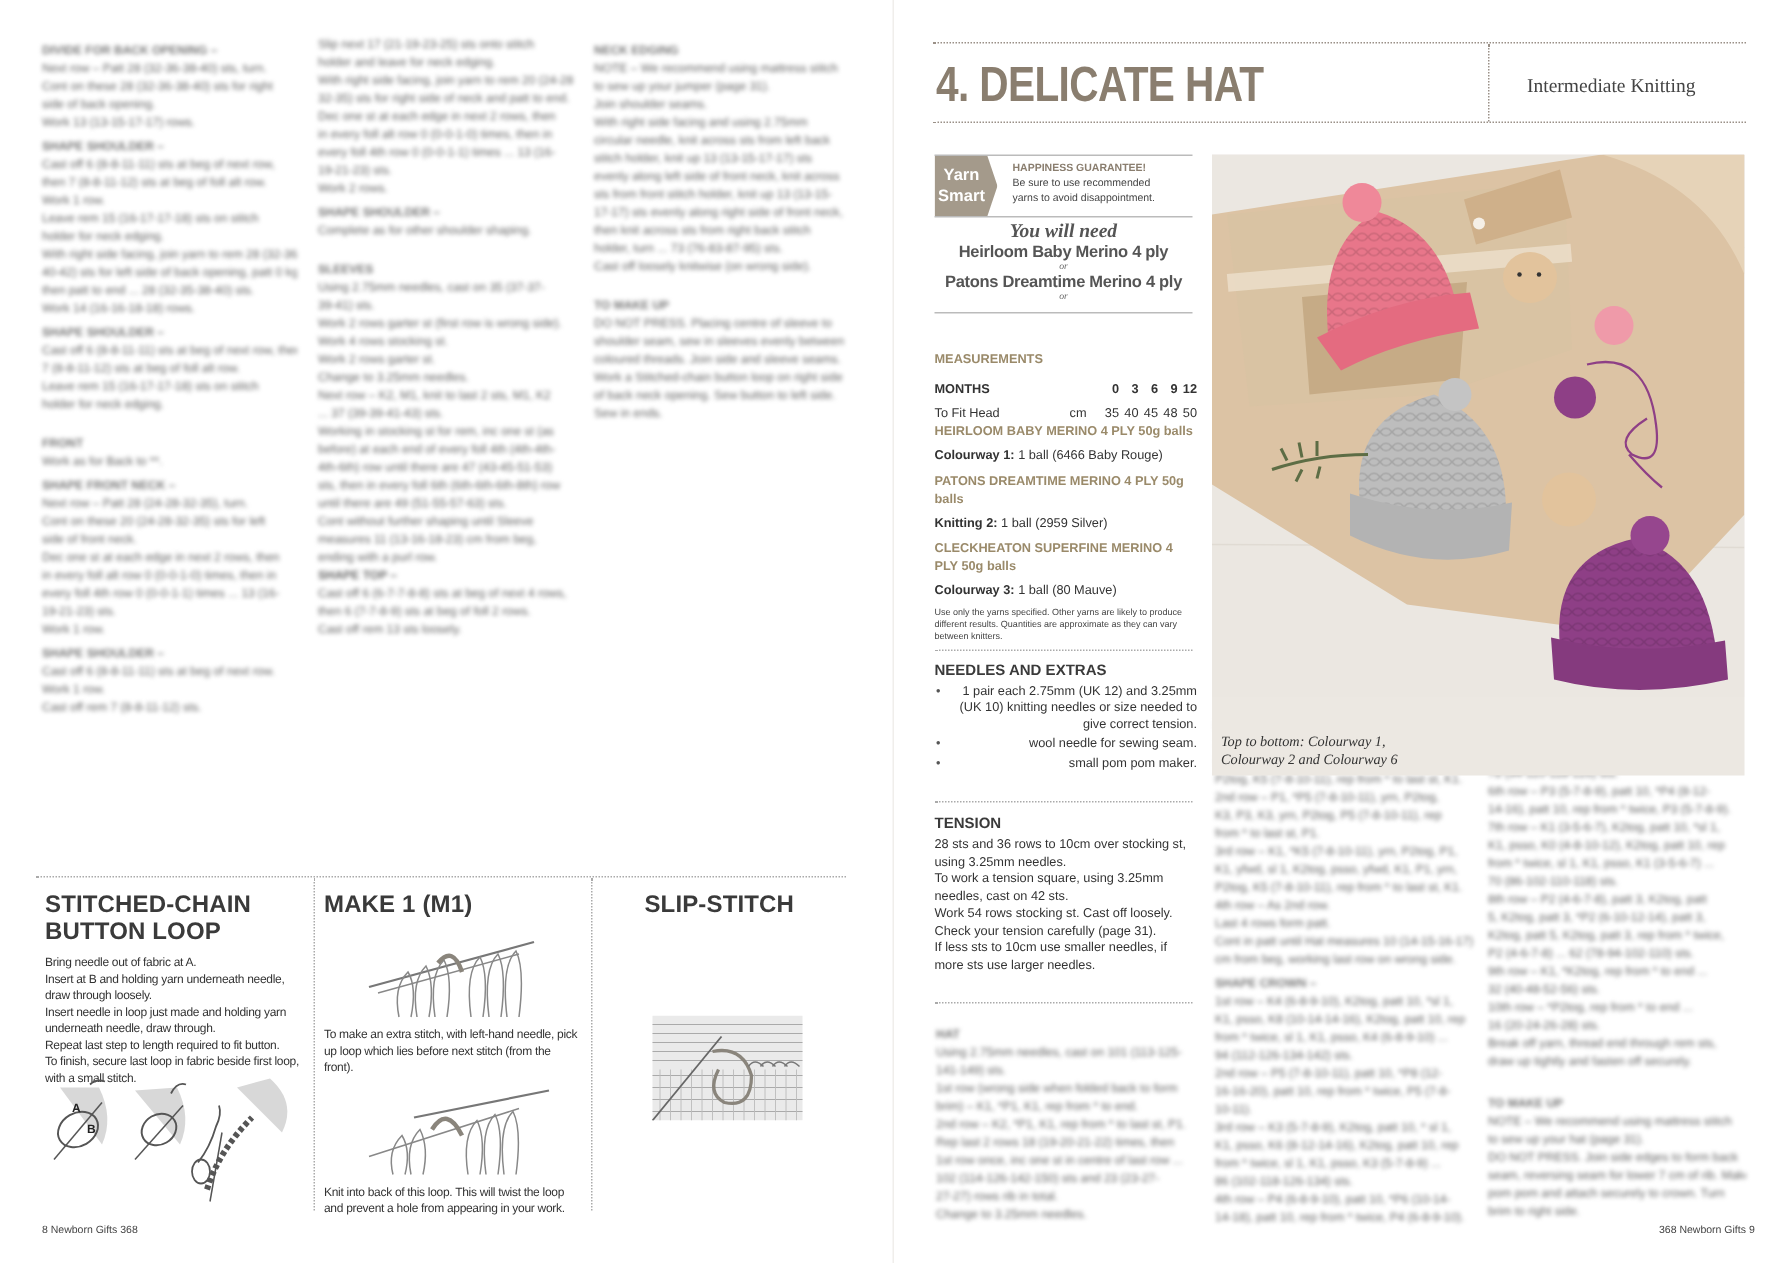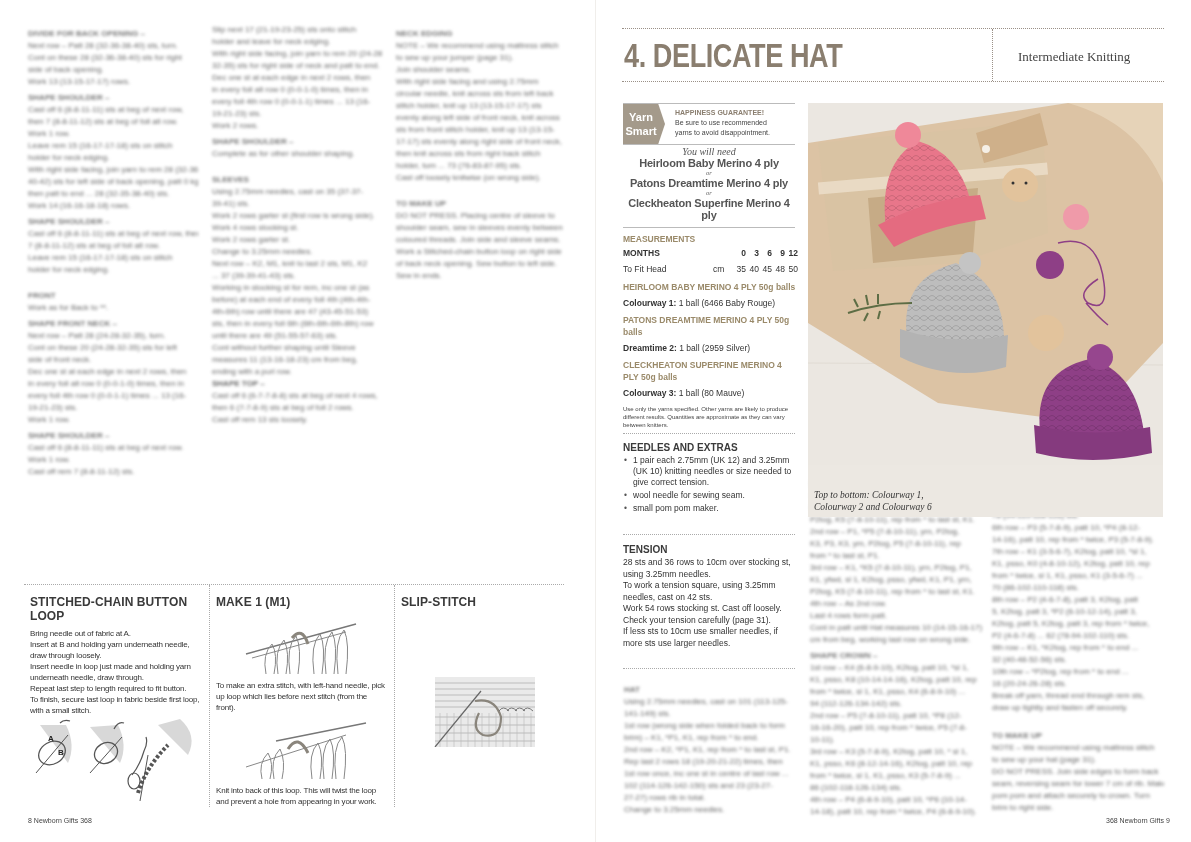--- a/index.html
+++ b/index.html
@@ -12,57 +12,57 @@
   .blur-col { position: absolute; filter: blur(1.4px); font-size: 8px; line-height: 12px; color: #666; }
   .blur-col .bh { font-weight: bold; color: #777; margin-top: 4px; }
   .blur-col .bl { display: block; white-space: nowrap; overflow: hidden; }
 
   
   .tips { position: absolute; left: 24px; top: 584px; width: 540px; height: 222px; border-top: 1px dotted #aaa; }
   .tip { position: absolute; top: 0; height: 222px; padding: 10px 6px 0 6px; }
   .tip.t1 { left: 0; width: 185px; }
   .tip.t2 { left: 185px; width: 185px; border-left: 1px dotted #aaa; }
   .tip.t3 { left: 370px; width: 170px; border-left: 1px dotted #aaa; }
-  .tip h3 { font-family: "Liberation Sans", sans-serif; font-size: 12px; font-weight: bold; color: #3a3a3a; letter-spacing: 0.1px; margin-bottom: 5px; }
+  .tip h3 { font-family: "Liberation Sans", sans-serif; font-size: 16px; font-weight: bold; color: #3a3a3a; letter-spacing: 0.1px; margin-bottom: 5px; }
   .tip p { font-size: 8px; line-height: 11px; color: #333; letter-spacing: -0.2px; }
 
   .folio { position: absolute; font-size: 7px; color: #444; }
 
   
   .title-bar { position: absolute; left: 622px; top: 28px; width: 542px; height: 54px; border-top: 1px dotted #9a9087; border-bottom: 1px dotted #9a9087; }
   .title-bar .divider { position: absolute; left: 370px; top: 0; width: 1px; height: 52px; border-left: 1px dotted #9a9087; }
   .title-bar h1 { position: absolute; left: 2px; top: 8px; font-family: "Liberation Sans", sans-serif; font-size: 33px; font-weight: bold; color: #8a7e6f; letter-spacing: -0.5px; transform: scaleX(0.82); transform-origin: left; }
   .title-bar .level { position: absolute; left: 396px; top: 20px; font-family: "Liberation Serif", serif; font-size: 13px; color: #444; }
 
   .yarnsmart { position: absolute; left: 623px; top: 103px; width: 172px; height: 42px; border-top: 1px solid #bbb; border-bottom: 1px solid #bbb; }
   .ys-badge { position: absolute; left: 0; top: 0; width: 42px; height: 40px; background: #a49a8b; color: #fff; clip-path: polygon(0 0, 84% 0, 100% 50%, 84% 100%, 0 100%); text-align: center; font-size: 11px; line-height: 14px; padding-top: 6px; padding-right: 6px; font-weight: bold; }
   .ys-text { position: absolute; left: 52px; top: 4px; font-size: 7px; line-height: 10px; color: #444; }
   .ys-text .hg { font-weight: bold; color: #8a7e6f; }
 
   .need { position: absolute; left: 623px; top: 146px; width: 172px; text-align: center; border-bottom: 1px solid #bbb; padding-bottom: 6px; }
-  .need .yw { font-family: "Liberation Serif", serif; font-style: italic; font-size: 10px; color: #555; }
+  .need .yw { font-family: "Liberation Serif", serif; font-style: italic; font-size: 13px; color: #555; font-weight: bold; }
   .need .yn { font-size: 11px; font-weight: bold; color: #555; line-height: 12px; letter-spacing: -0.2px; }
   .need .or { font-family: "Liberation Serif", serif; font-style: italic; font-size: 6.5px; color: #666; line-height: 8px; }
 
   .meas { position: absolute; left: 623px; top: 234px; width: 175px; font-size: 8.5px; color: #333; }
   .meas .h { font-weight: bold; color: #9a8a6a; font-size: 8.5px; height: 14px; }
-  .meas .row { display: flex; height: 16px; align-items: flex-start; }
+  .meas .row { display: flex; height: 16px; align-items: flex-end; }
   .meas .row .lab { width: 90px; }
   .meas .row .unit { width: 20px; }
   .meas .row .nums { display: flex; gap: 0; }
   .meas .row .nums span { width: 13px; text-align: right; }
   .meas .brand { font-weight: bold; color: #9a8a6a; line-height: 12px; padding: 1px 0 3px 0; }
   .meas .cw { line-height: 14px; padding-bottom: 3px; }
   .meas .note { font-size: 6px; line-height: 8px; color: #444; margin-top: 2px; }
 
   .sep { position: absolute; left: 623px; width: 172px; border-top: 1px dotted #aaa; }
 
   .section { position: absolute; left: 623px; width: 175px; font-size: 8.5px; color: #333; }
   .section h2 { font-size: 10px; font-weight: bold; color: #3a3a3a; margin-bottom: 2px; }
-  .section ul { list-style: none; }
+  .section ul { list-style: none; text-align: right; }
   .section li { position: relative; padding-left: 10px; line-height: 11px; margin-bottom: 2px; }
   .section li::before { content: "\2022"; position: absolute; left: 1px; top: 0; color: #555; }
   .section p { line-height: 11.5px; }
 
   .photo { position: absolute; left: 808px; top: 103px; width: 355px; height: 414px; overflow: hidden; background: #ece8e2; }
   .photo .caption { position: absolute; left: 6px; bottom: 4px; font-family: "Liberation Serif", serif; font-style: italic; font-size: 9.5px; line-height: 12px; color: #333; }
 </style>
 </head>
 <body>
 
@@ -226,21 +226,21 @@
             <path d="M96 60 Q92 34 102 24 Q108 36 104 60"></path>
             <path d="M108 60 Q104 30 114 20 Q120 32 116 60"></path>
             <path d="M120 60 Q116 28 126 18 Q132 30 128 60"></path>
           </g>
           <path d="M72 30 Q82 14 92 34" fill="none" stroke="#8a857c" stroke-width="3"></path>
         </svg>
         <p>Knit into back of this loop. This will twist the loop and prevent a hole from appearing in your work.</p>
       </div>
 
       <div class="tip t3">
-        <h3 style="margin-bottom:12px;">SLIP-STITCH</h3>
+        <h3 style="margin-bottom:12px;text-align:center;">SLIP-STITCH</h3>
         <svg width="120" height="70" viewBox="0 0 120 70" style="position:absolute; left:30px; top:92px;">
           <rect x="10" y="0" width="100" height="70" fill="#eaeaea"></rect>
           <g stroke="#aaa" stroke-width="0.7" fill="none">
             <path d="M10 6 H110 M10 12 H110 M10 18 H110 M10 24 H110 M10 30 H110"></path>
             <path d="M10 40 H110 M10 48 H110 M10 56 H110 M10 64 H110"></path>
           </g>
           <g stroke="#bbb" stroke-width="0.6">
             <path d="M15 36 V70 M22 36 V70 M29 36 V70 M36 36 V70 M43 36 V70 M50 36 V70 M57 36 V70 M64 36 V70 M71 36 V70 M78 36 V70 M85 36 V70 M92 36 V70 M99 36 V70 M106 36 V70"></path>
           </g>
           <line x1="10" y1="70" x2="56" y2="14" stroke="#666" stroke-width="1.2"></line>
@@ -276,21 +276,20 @@
         <div>yarns to avoid disappointment.</div>
       </div>
     </div>
 
     <div class="need">
       <div class="yw">You will need</div>
       <div class="yn">Heirloom Baby Merino 4 ply</div>
       <div class="or">or</div>
       <div class="yn">Patons Dreamtime Merino 4 ply</div>
       <div class="or">or</div>
-      <div class="yn">Cleckheaton Superfine Merino 4 ply</div>
     </div>
 
     <div class="meas">
       <div class="h">MEASUREMENTS</div>
       <div class="row" style="font-weight:bold;">
         <span class="lab">MONTHS</span>
         <span class="unit"></span>
         <span class="nums">
           <span>0</span>
           <span>3</span>
@@ -306,21 +305,21 @@
           <span>35</span>
           <span>40</span>
           <span>45</span>
           <span>48</span>
           <span>50</span>
         </span>
       </div>
       <div class="brand">HEIRLOOM BABY MERINO 4 PLY 50g balls</div>
       <div class="cw"><b>Colourway 1:</b> <span>1 ball (6466 Baby Rouge)</span></div>
       <div class="brand">PATONS DREAMTIME MERINO 4 PLY 50g balls</div>
-      <div class="cw"><b>Dreamtime 2:</b> <span>1 ball (2959 Silver)</span></div>
+      <div class="cw"><b>Knitting 2:</b> <span>1 ball (2959 Silver)</span></div>
       <div class="brand" style="width:165px;">CLECKHEATON SUPERFINE MERINO 4 PLY 50g balls</div>
       <div class="cw"><b>Colourway 3:</b> <span>1 ball (80 Mauve)</span></div>
       <div class="note">Use only the yarns specified. Other yarns are likely to produce different results. Quantities are approximate as they can vary between knitters.</div>
     </div>
 
     <div class="sep" style="top:433px;"></div>
 
     <div class="section" style="top:442px;">
       <h2>NEEDLES AND EXTRAS</h2>
       <ul>

